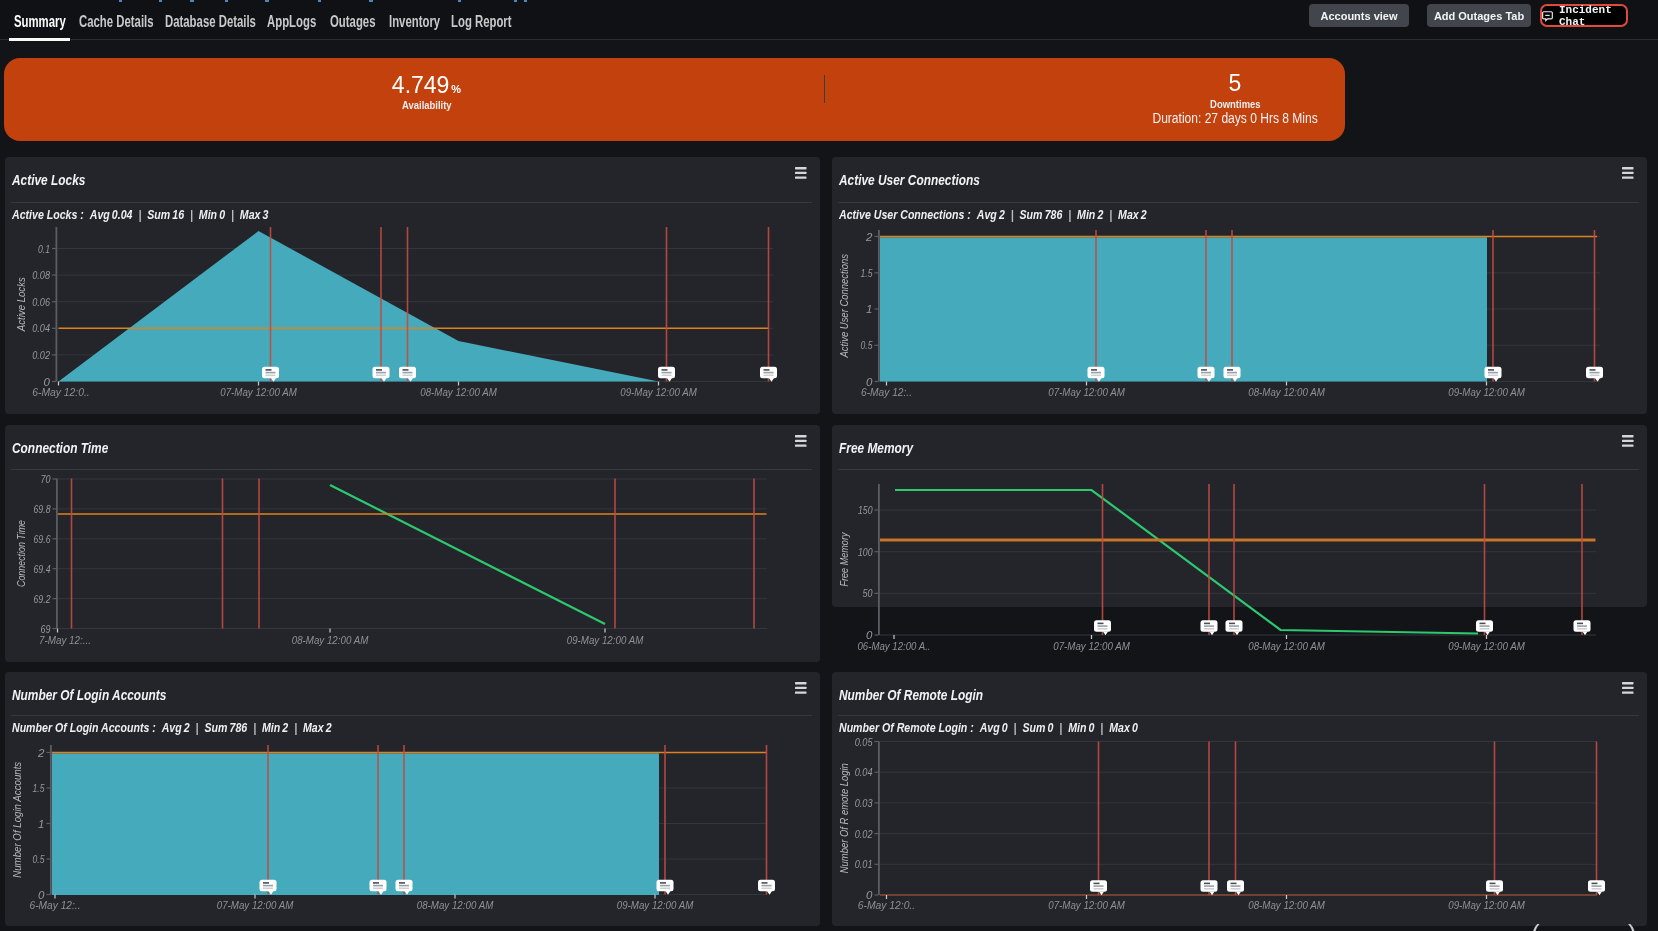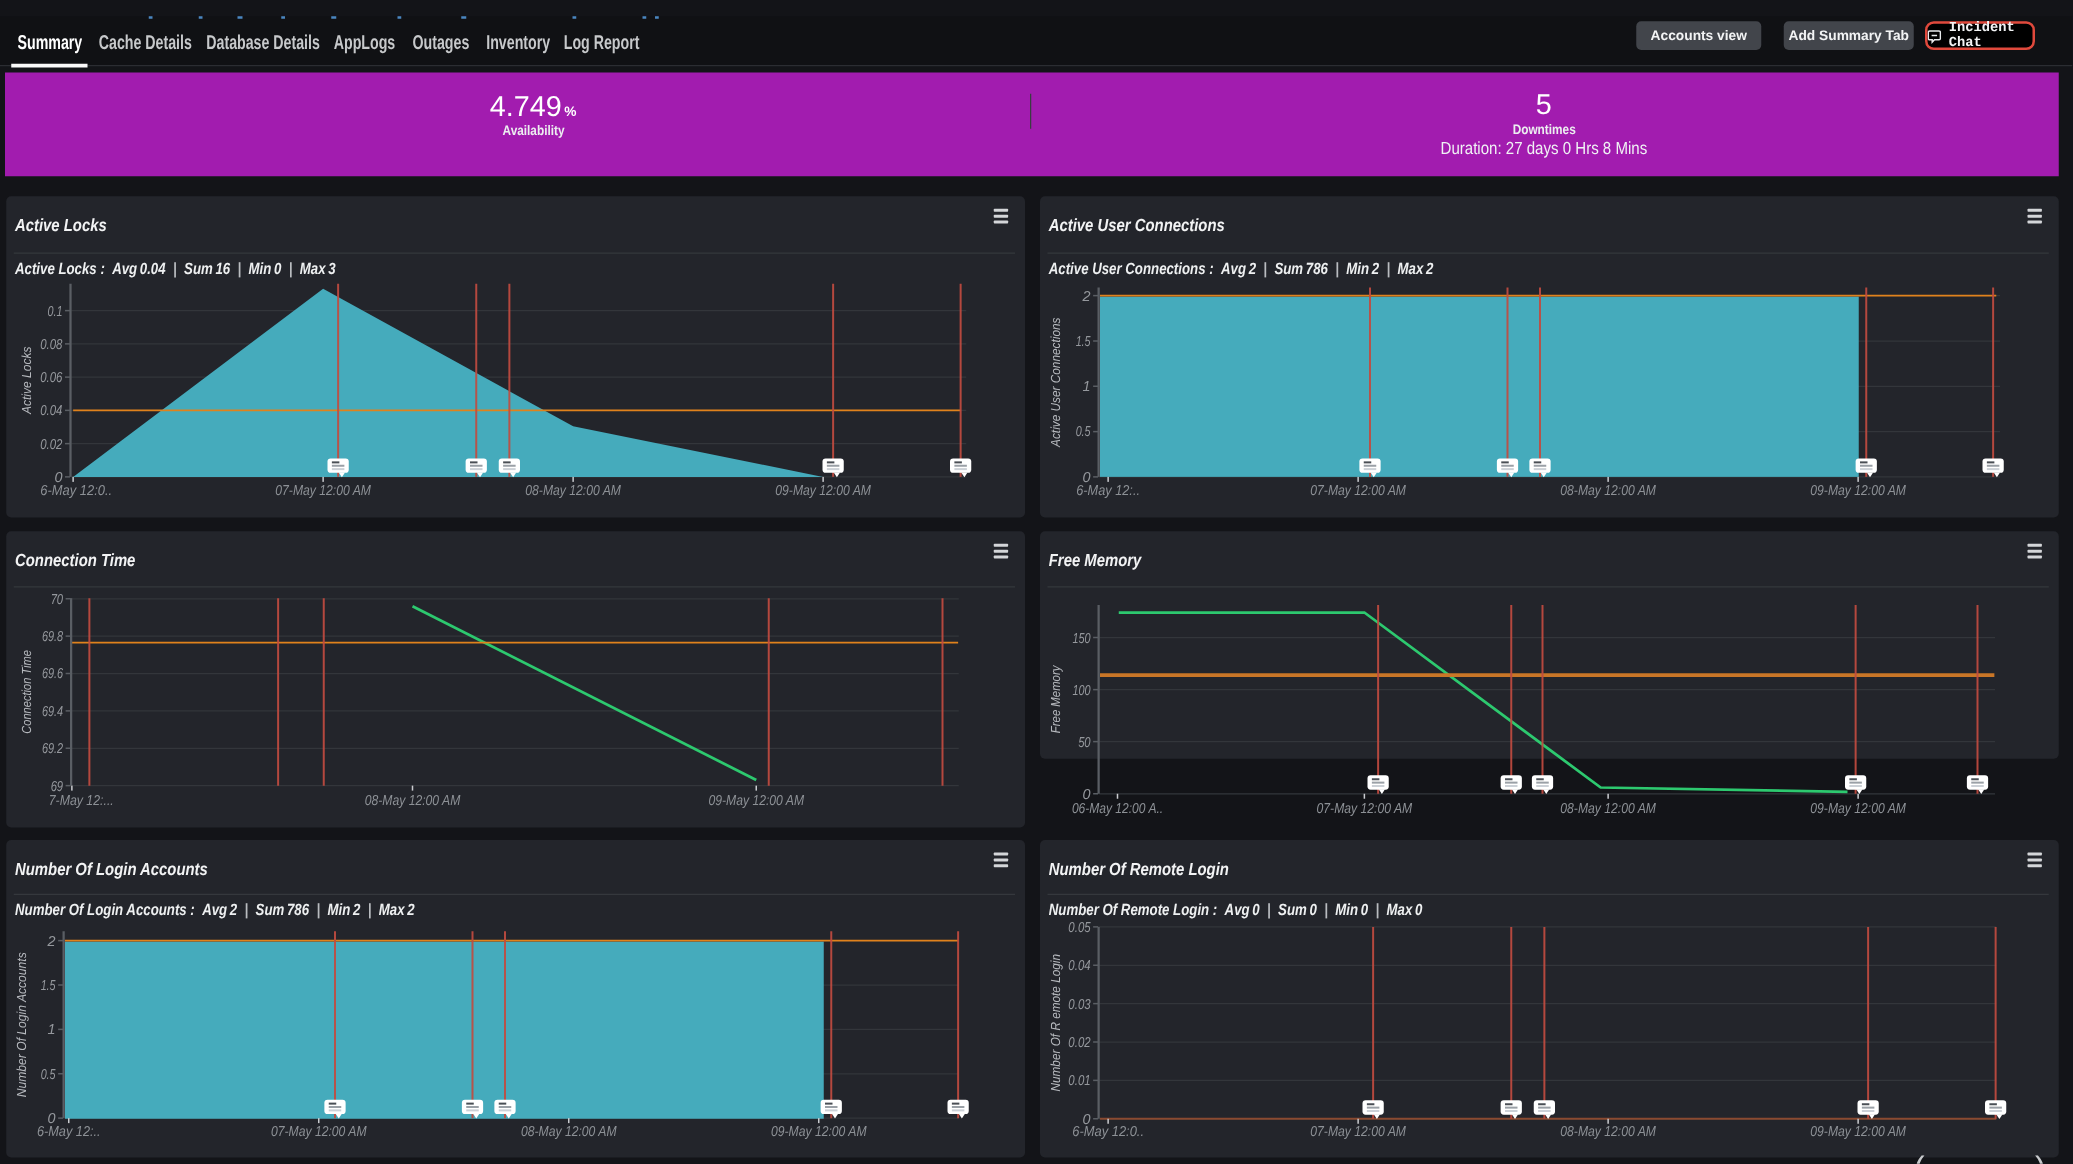--- a/index.html
+++ b/index.html
@@ -1,27 +1,27 @@
 <!DOCTYPE html>
 <html><head><meta charset="utf-8">
 <style>
 * { margin:0; padding:0; box-sizing:border-box; }
 html,body { width:1658px; height:931px; overflow:hidden; background:#131418;
   font-family:"Liberation Sans", sans-serif; }
 #root { position:relative; width:1658px; height:931px; overflow:hidden; }
 #topbar { position:absolute; left:0; top:0; width:100%; height:40px; background:#101114;
-  border-bottom:1px solid #2b2d32;margin-top:13px; }
+  border-bottom:1px solid #2b2d32; }
 .tab { position:absolute; top:13px; font-size:16px; font-weight:bold; color:#c7c9cb;
   transform:scaleX(0.71); transform-origin:left; white-space:nowrap; }
 .tab.active { color:#fff; }
 #tabline { position:absolute; left:8.5px; top:37.5px; width:61px; height:3px; background:#fafafa; }
 .btn { position:absolute; top:4px; height:23px; background:#42454b; border-radius:4px;
   color:#f3f4f5; font-size:11px; font-weight:bold; display:flex; align-items:center; justify-content:center; }
-#statsbar { position:absolute; left:4px; top:58px; width:1643px; height:83px; background:#a21caf;
-  border-radius:0; }
+#statsbar { position:absolute; left:4px; top:58px; width:1341px; height:83px; background:#c2410c;
+  border-radius:16px; }
 .panel { position:absolute; background:#23252b; border-radius:4px;font-style:italic; }
 .ptitle { position:absolute; left:7px; font-size:14px; font-weight:bold; color:#f2f3f4; white-space:nowrap; transform:scaleX(0.85); transform-origin:left; }
 .psep { position:absolute; left:6px; right:8px; height:1px; background:#35383d; }
 .pstats { position:absolute; left:7px; font-size:13px; font-weight:bold; color:#eef0f1;
   transform:scaleX(0.815); transform-origin:left; white-space:nowrap; }
 .pstats .d { color:#b9bcc0; }
 svg text { font-family:"Liberation Sans", sans-serif; }
 .sq { display:inline-block; transform:scaleX(0.86); }
 .paren { position:absolute; color:#c8cacd; font-size:26px; }
 </style></head>
@@ -40,21 +40,21 @@
       <div style="position:absolute;left:524px;top:0;width:3px;height:2px;background:#4a86c0"></div>
 <div class="tab active" style="left:14px">Summary</div>
 <div class="tab" style="left:79px">Cache Details</div>
 <div class="tab" style="left:165px">Database Details</div>
 <div class="tab" style="left:267px">AppLogs</div>
 <div class="tab" style="left:330px">Outages</div>
 <div class="tab" style="left:389px">Inventory</div>
 <div class="tab" style="left:451px">Log Report</div>
 <div id="tabline"></div>
 <div class="btn" style="left:1309px;width:100px;">Accounts view</div>
-<div class="btn" style="left:1427px;width:104px;">Add Summary Tab</div>
+<div class="btn" style="left:1427px;width:104px;">Add Outages Tab</div>
 <div class="btn" style="left:1540px;width:88px;border:2px solid #e0493c;border-radius:7px;background:#000000;font-family:Liberation Mono, monospace;"><svg width="14" height="14" viewBox="0 0 14 14" style="margin-right:6px">
           <path d="M2.2 1.6 h9.6 a1.4 1.4 0 0 1 1.4 1.4 v6.2 a1.4 1.4 0 0 1 -1.4 1.4 h-4.6 l-2.4 2.4 v-2.4 h-2.6 a1.4 1.4 0 0 1 -1.4 -1.4 v-6.2 a1.4 1.4 0 0 1 1.4 -1.4 z" fill="none" stroke="#e8eaec" stroke-width="1.5"></path>
           <line x1="4.2" y1="6.2" x2="9.8" y2="6.2" stroke="#e8eaec" stroke-width="1.5"></line>
         </svg>Incident Chat</div>
 </div>
 <div id="statsbar">
   <div style="position:absolute;left:12px;top:0;width:821px;height:83px;text-align:center;">
     <div style="margin-top:14px;font-size:23px;color:#fff;">4.749 <span style="font-size:11px;font-weight:bold;">%</span></div>
     <div style="font-size:11px;font-weight:bold;color:#eceef0;margin-top:0px;text-align:center;"><span class="sq">Availability</span></div>
   </div>

